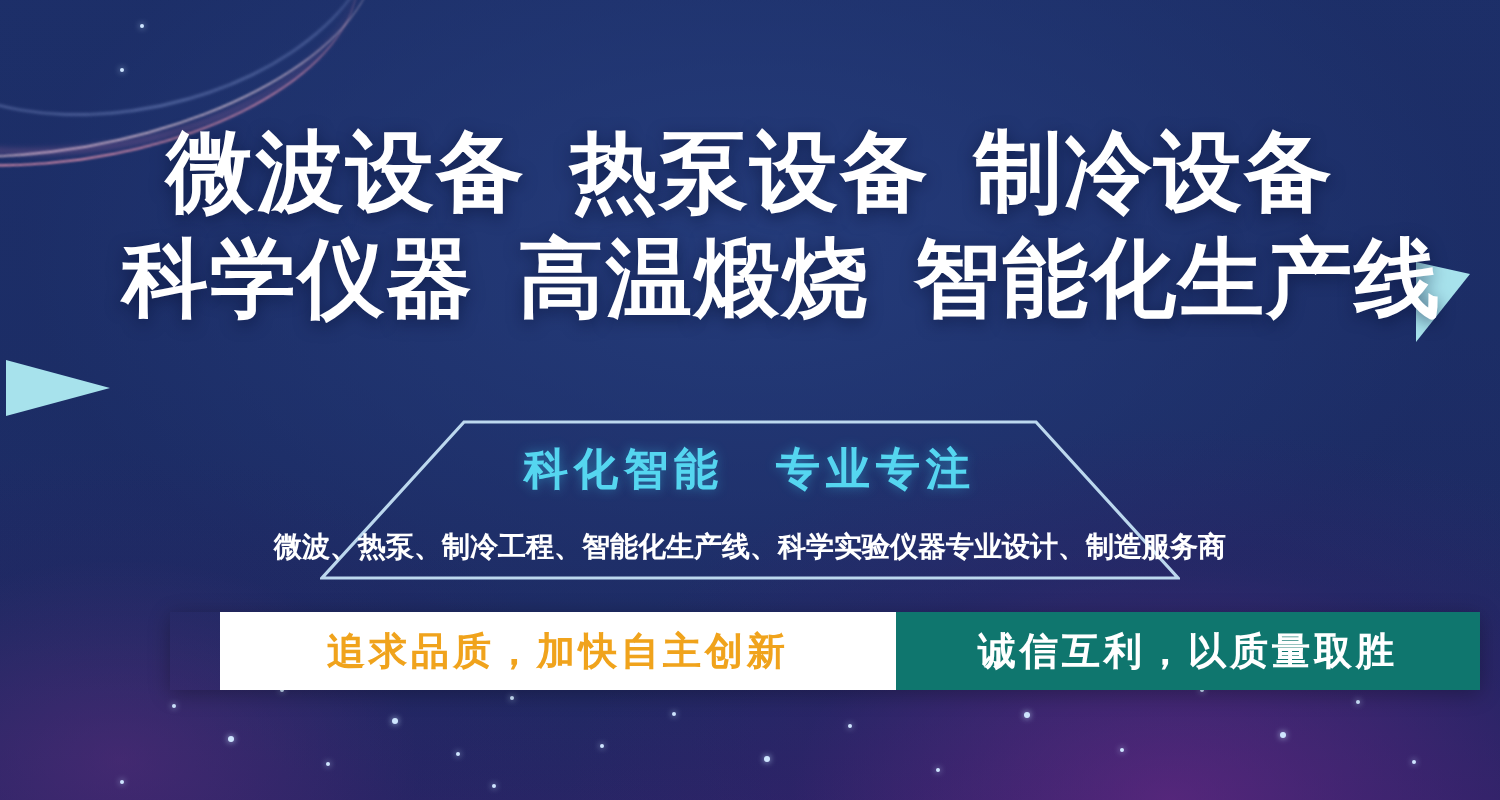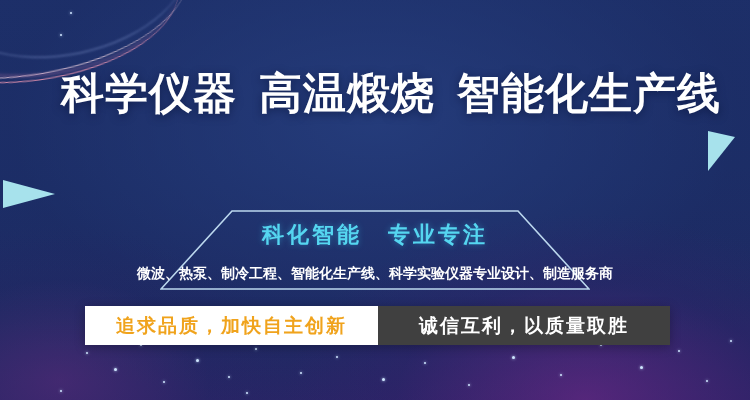--- a/index.html
+++ b/index.html
@@ -175,27 +175,28 @@
   .slogan {
     display: flex;
     align-items: center;
     justify-content: center;
     font-size: 19px;
     font-weight: bold;
     letter-spacing: 2px;
     white-space: nowrap;
   }
   .slogan-left {
-    width: 293px;
+    width: 338px;
     background: #ffffff;
     color: #f0a31c;
+    margin-left: 25px;
   }
   .slogan-right {
     width: 292px;
-    background: #404040;
+    background: #0f766e;
     color: #ffffff;
   }
 </style>
 </head>
 <body>
 
 <div id="banner">
 
   <div class="bg-base"></div>
 
@@ -239,20 +240,21 @@
     <span class="pt" style="left:60px;  top:390px; width:2px; height:2px;"></span>
     <span class="pt" style="left:246px; top:392px; width:2px; height:2px;"></span>
     <span class="pt" style="left:60px;  top:34px;  width:2px; height:2px;"></span>
     <span class="pt" style="left:70px;  top:12px;  width:2px; height:2px;"></span>
   </div>
 
   <div class="tri tri-left"></div>
   <div class="tri tri-right"></div>
 
   <div class="headline">
+    <span class="line line1"><span>微波设备</span><span class="gap"></span><span>热泵设备</span><span class="gap"></span><span>制冷设备</span></span>
     <span class="line line2"><span>科学仪器</span><span class="gap"></span><span>高温煅烧</span><span class="gap"></span><span>智能化生产线</span></span>
   </div>
 
   <div class="trapezoid">
     <svg width="430" height="80" viewBox="0 0 430 80" fill="none" xmlns="http://www.w3.org/2000/svg">
       <path d="M72 1 L358 1 L429 79 L1 79 Z" stroke="#bcd8ee" stroke-width="1.6" fill="none"></path>
     </svg>
   </div>
 
   <div class="sub-cyan"><span>科化智能</span><span class="gap2"></span><span>专业专注</span></div>

